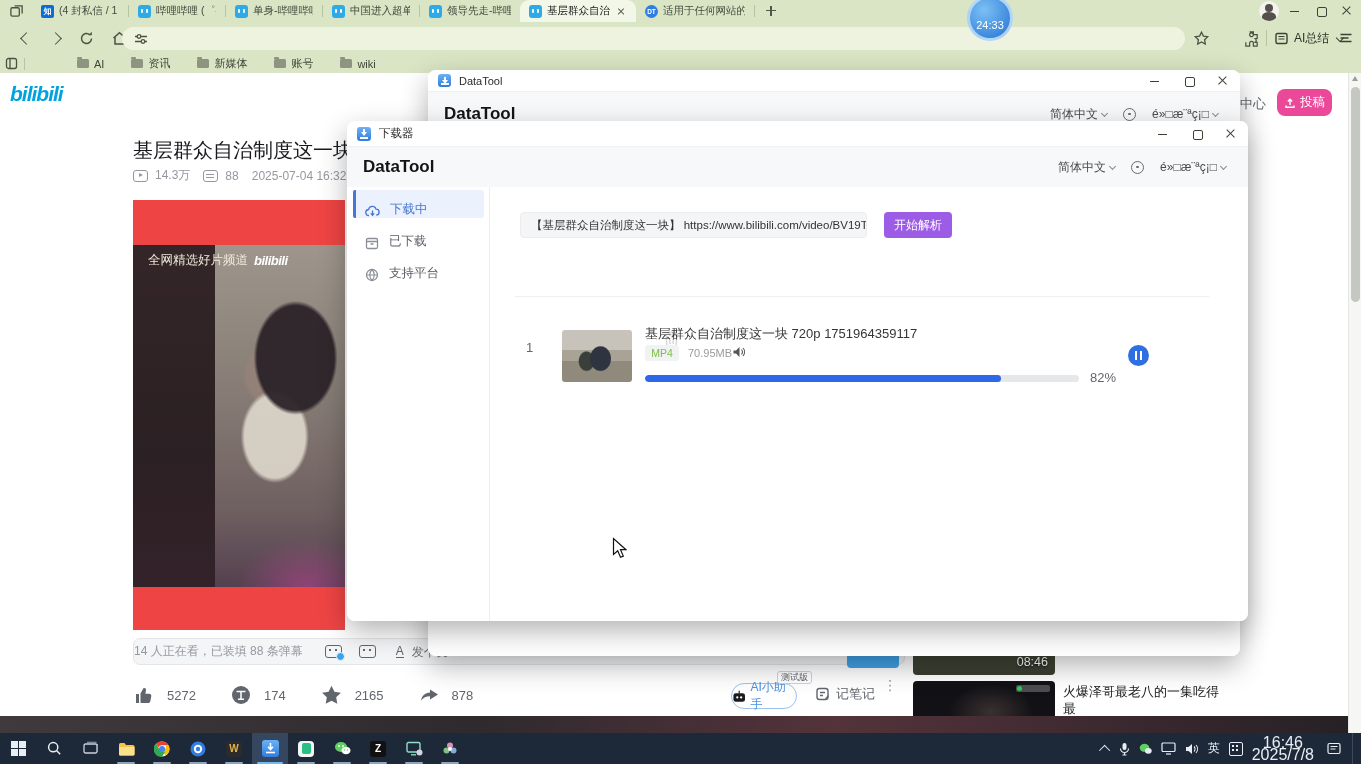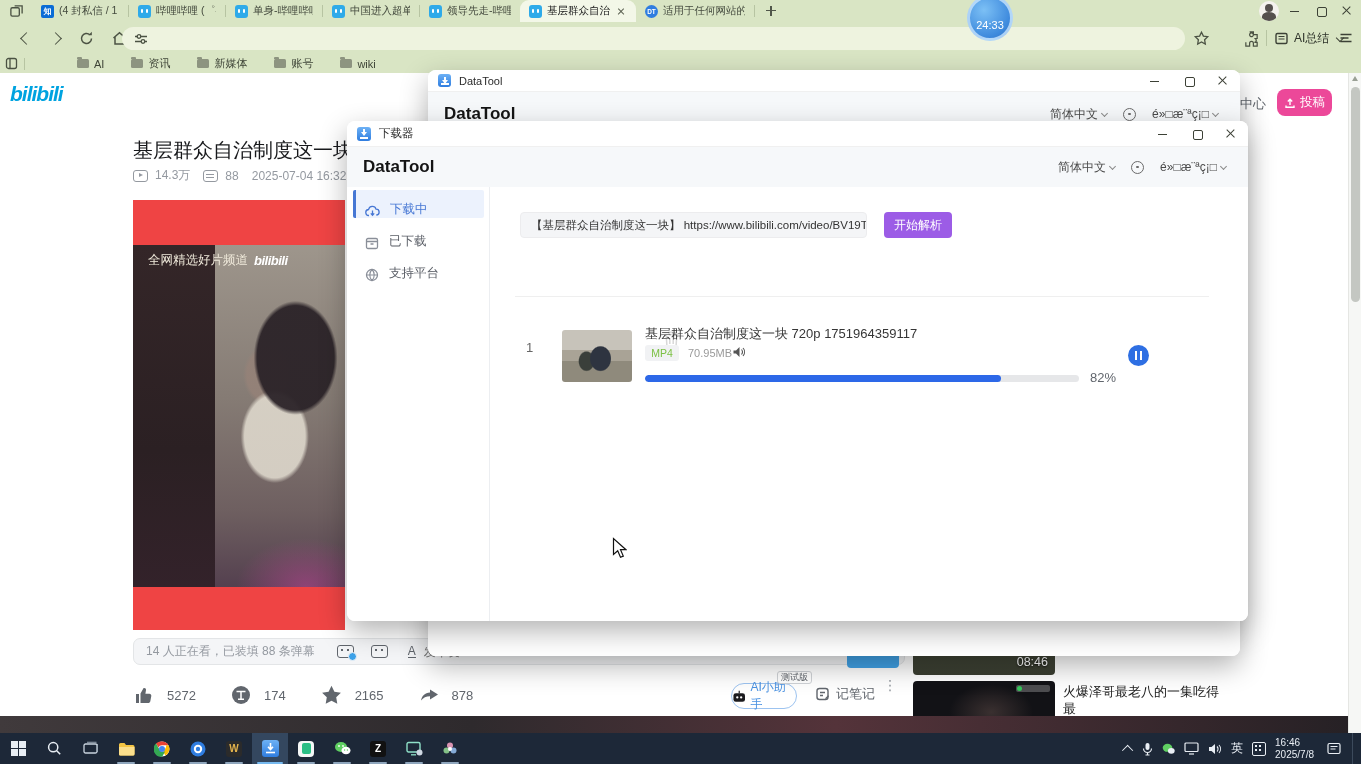--- a/index.html
+++ b/index.html
@@ -139,21 +139,21 @@
   .pausebtn::before{content:"";position:absolute;left:7px;top:6px;width:2px;height:9px;background:#fff;box-shadow:5px 0 0 #fff}
   .trashdis{color:#d8d8d8}
 
   
   .taskbar{position:absolute;left:0;top:733px;width:1361px;height:31px;background:#1d2838;z-index:50;display:flex;align-items:center}
   .tkslot{width:36px;height:31px;display:flex;align-items:center;justify-content:center;position:relative}
   .tkslot.running::after{content:"";position:absolute;left:9px;bottom:0;width:18px;height:2.5px;background:#8fa6bd;border-radius:2px}
   .tkslot.activeapp{background:#34475f}
   .tkslot.activeapp::after{background:#76b9ef;left:5px;width:26px}
   .tray{position:absolute;right:0;top:0;height:31px;display:flex;align-items:center;gap:9px;padding-right:6px;color:#e9eef4}
-  .traytime{font-size:10px;line-height:12px;text-align:left}
+  .traytime{font-size:16px;line-height:12px;text-align:center}
   .tgrid{width:14px;height:14px;border:1.2px solid #e9eef4;border-radius:2px;position:relative}
   .tgrid::before{content:"";position:absolute;left:2px;top:2px;width:2px;height:2px;background:#e9eef4;box-shadow:4px 0 0 #e9eef4,0 4px 0 #e9eef4,4px 4px 0 #e9eef4}
   .timerbubble{position:absolute;left:967px;top:-5px;width:46px;height:46px;border-radius:50%;z-index:40;
     background:radial-gradient(circle at 35% 30%,#7cc0f5,#3e8add 70%,#2f6fc4);border:3px solid rgba(200,228,252,.8);
     color:#fff;font-size:11px;display:flex;align-items:flex-end;justify-content:center;padding-bottom:7px}
   .cursor{position:absolute;left:612px;top:537px;z-index:60}
 
   svg{display:block}
 </style>
 </head>
@@ -308,21 +308,21 @@
           <div class="vart"></div>
         </div>
         <div class="voverlay">
           <span>全网精选好片频道</span>
           <span class="vlogo">bilibili</span>
         </div>
       </div>
 
       <div class="sendbtn"></div>
       <div class="dmbar">
-        <span style="margin-left:12px">14 人正在看，已装填 88 条弹幕</span>
+        <span style="">14 人正在看，已装填 88 条弹幕</span>
         <span class="tvic on" style="margin-left:22px"></span>
         <span class="tvic" style="margin-left:17px"></span>
         <span class="aund" style="margin-left:20px">A</span>
         <input style="margin-left: 8px; border: none; background: transparent; outline: none; font-size: 12px; color: rgb(148, 153, 160); width: 120px; font-family: inherit;" placeholder="发个友">
       </div>
 
       <div class="actrow">
         <svg width="22" height="22" viewBox="0 0 22 22">
             <path d="M3 10h3v9H3zM7.5 19h7.6c1.1 0 2-.8 2.2-1.8l1-5.2c.2-1.2-.7-2.3-1.9-2.3h-4l.6-3.6C13.2 4.8 12.3 4 11.3 4l-.7.1L7.5 9.6z" fill="#61666d"></path>
           </svg>

